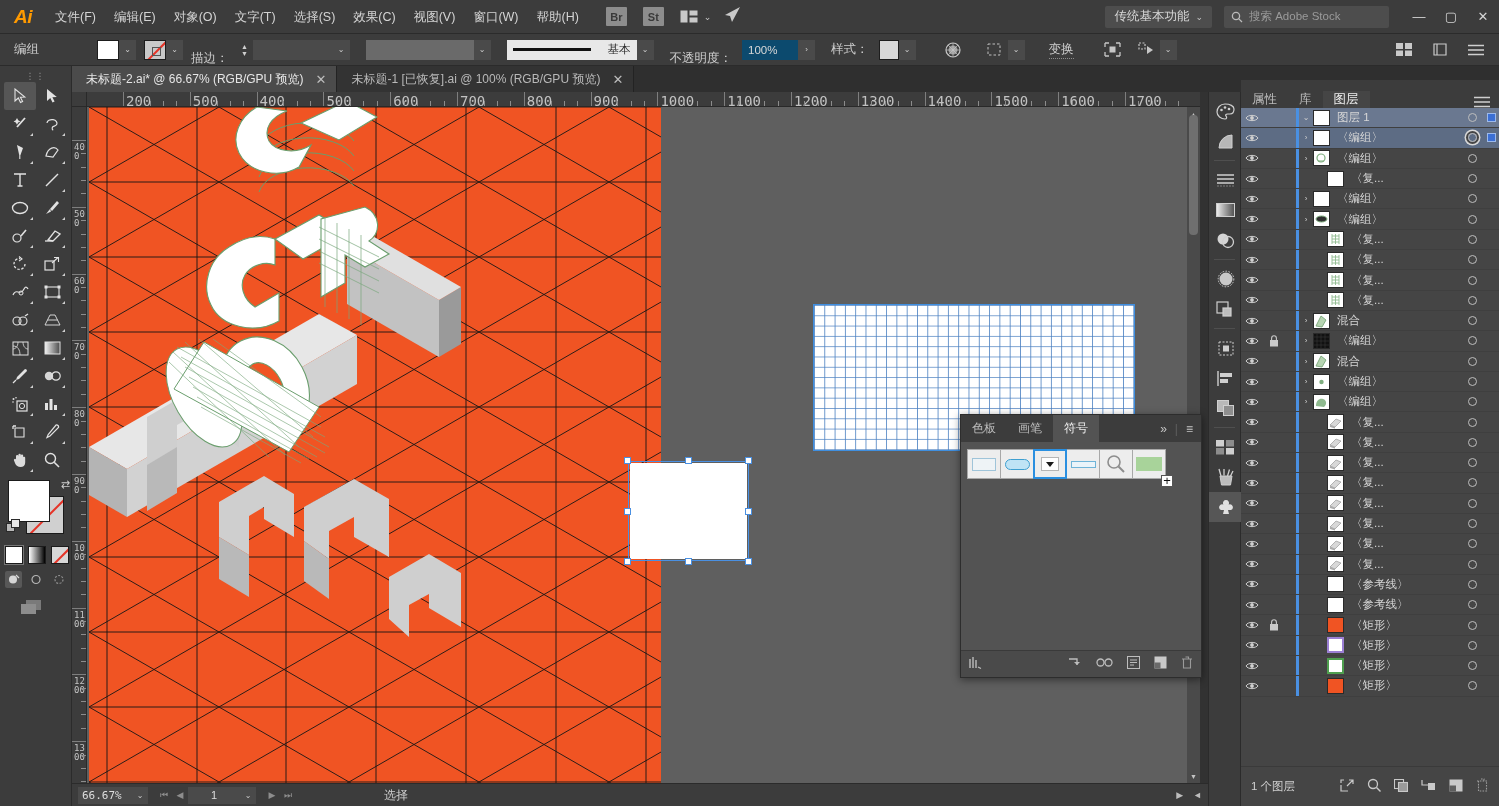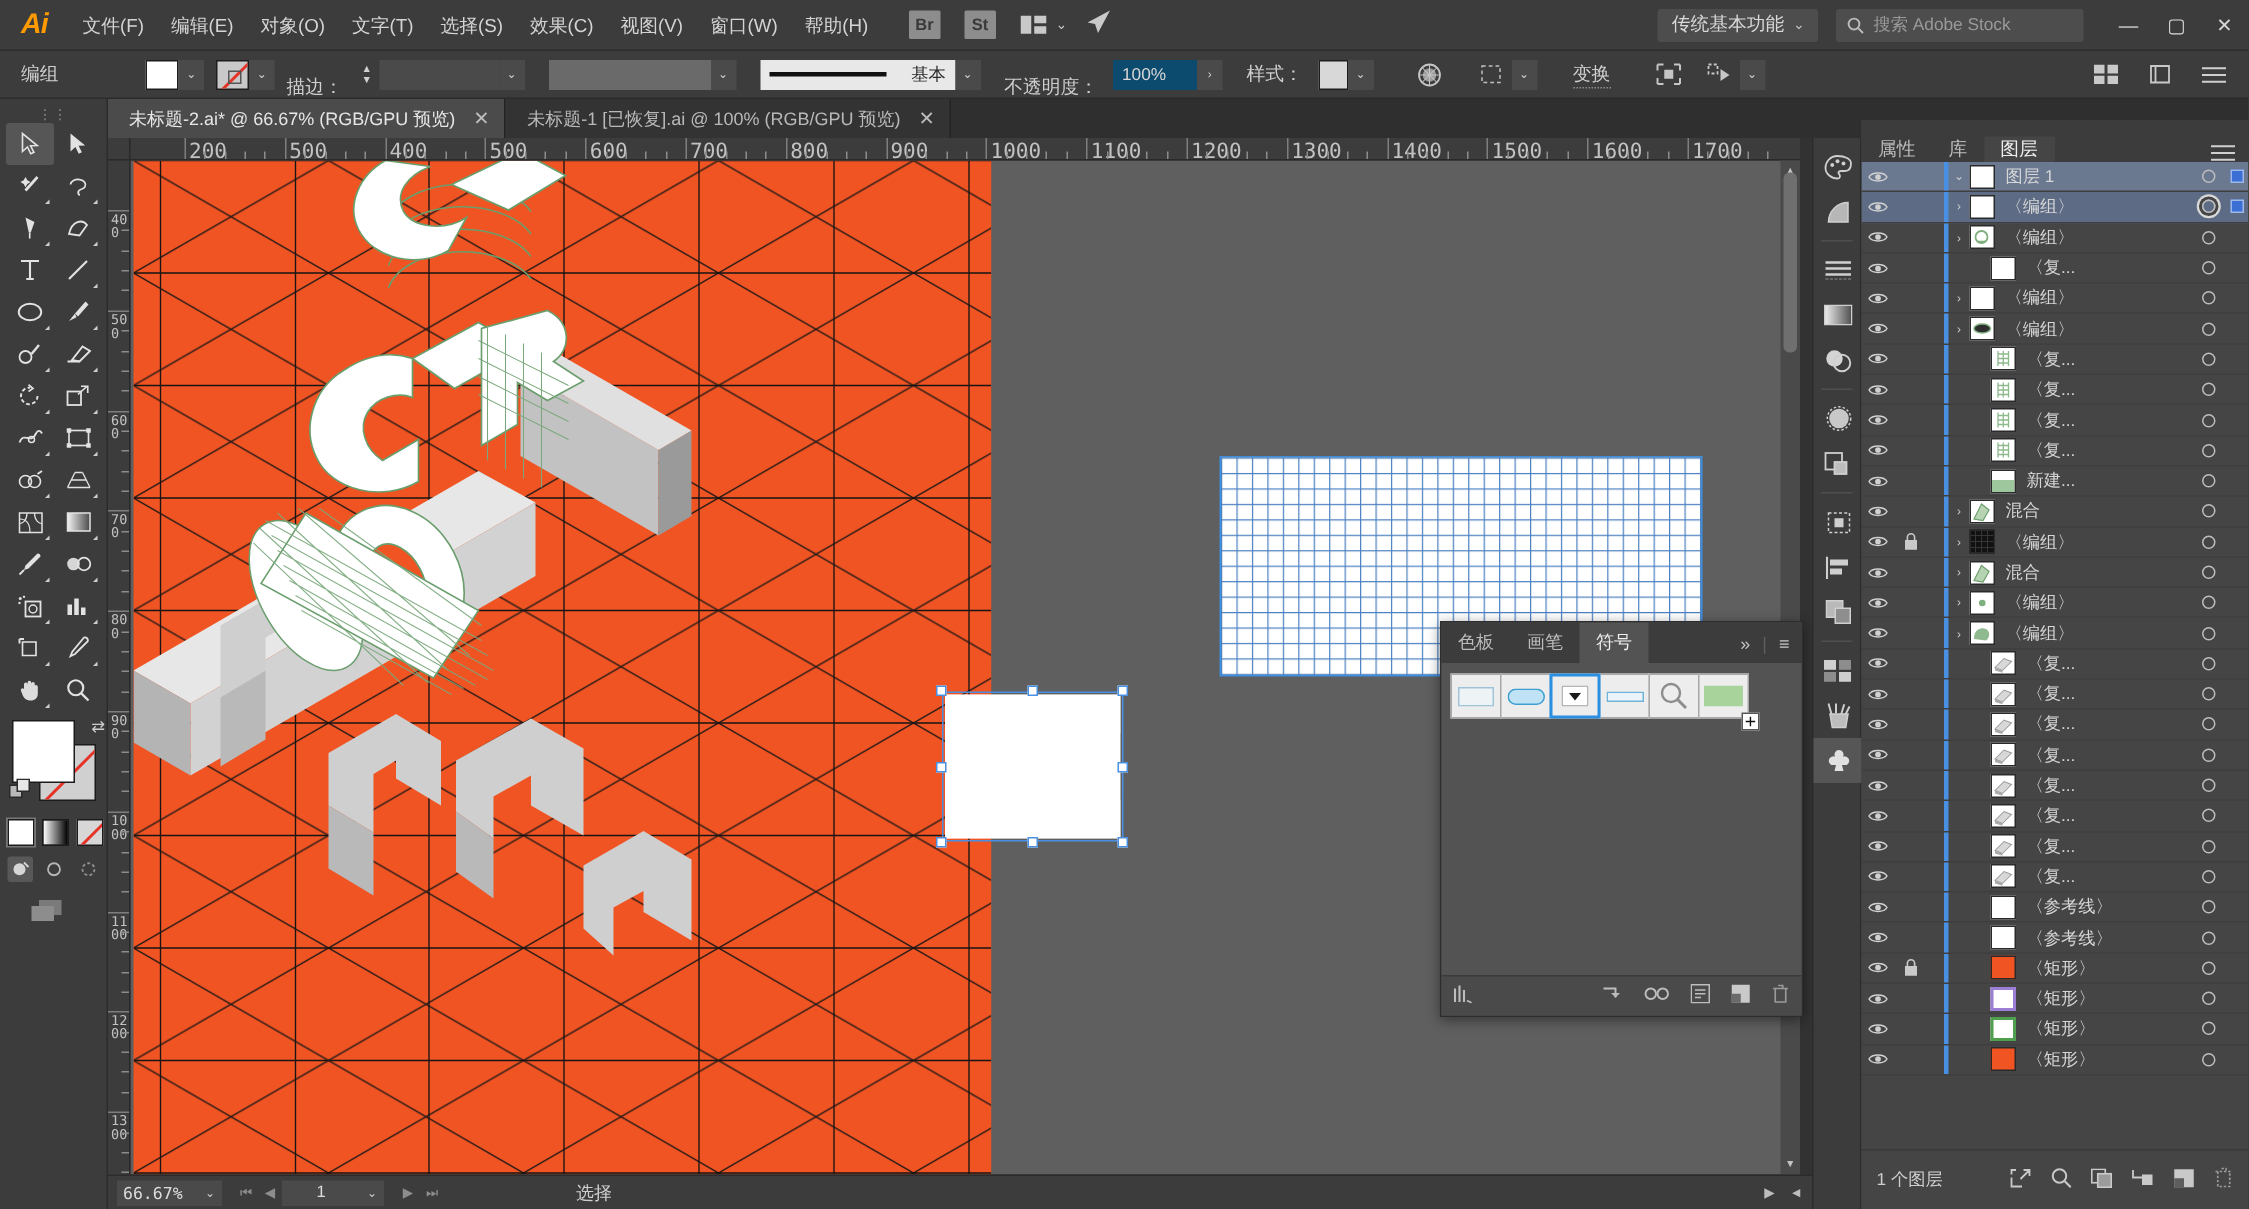--- a/index.html
+++ b/index.html
@@ -1341,40 +1341,20 @@
         </div>
         <div class="lrow">
           <div class="l-eye">
             <svg width="14" height="10" viewBox="0 0 14 10">
               <path d="M1 5 C3 1.5 11 1.5 13 5 C11 8.5 3 8.5 1 5 Z" fill="none" stroke="#d0d0d0" stroke-width="1"></path>
               <circle cx="7" cy="5" r="1.9" fill="#d0d0d0"></circle>
             </svg>
           </div>
           <div class="l-lock"></div>
           <div class="l-bar" style="left: 55px;"></div>
-          <div style="width: 28px;"></div>
-          <div class="l-tri"></div>
-          <div class="l-thumb" style="background: rgb(255, 255, 255);"><svg width="15" height="14" viewBox="0 0 15 14">
-              <rect x="0" y="6" width="15" height="8" fill="#9ec79e"></rect>
-            </svg></div>
-          <div class="l-name">新建...</div>
-          <div class="l-target">
-            <span class="tcircle"></span>
-          </div>
-          <div class="l-sel"></div>
-        </div>
-        <div class="lrow">
-          <div class="l-eye">
-            <svg width="14" height="10" viewBox="0 0 14 10">
-              <path d="M1 5 C3 1.5 11 1.5 13 5 C11 8.5 3 8.5 1 5 Z" fill="none" stroke="#d0d0d0" stroke-width="1"></path>
-              <circle cx="7" cy="5" r="1.9" fill="#d0d0d0"></circle>
-            </svg>
-          </div>
-          <div class="l-lock"></div>
-          <div class="l-bar" style="left: 55px;"></div>
           <div style="width: 14px;"></div>
           <div class="l-tri">›</div>
           <div class="l-thumb" style="background: rgb(255, 255, 255);"><svg width="15" height="14" viewBox="0 0 15 14">
               <path d="M2 12 L7 2 L12 6 L8 13 Z" fill="#b6d4b2" stroke="#6f9e6f" stroke-width="0.8"></path>
             </svg></div>
           <div class="l-name">混合</div>
           <div class="l-target">
             <span class="tcircle"></span>
           </div>
           <div class="l-sel"></div>

